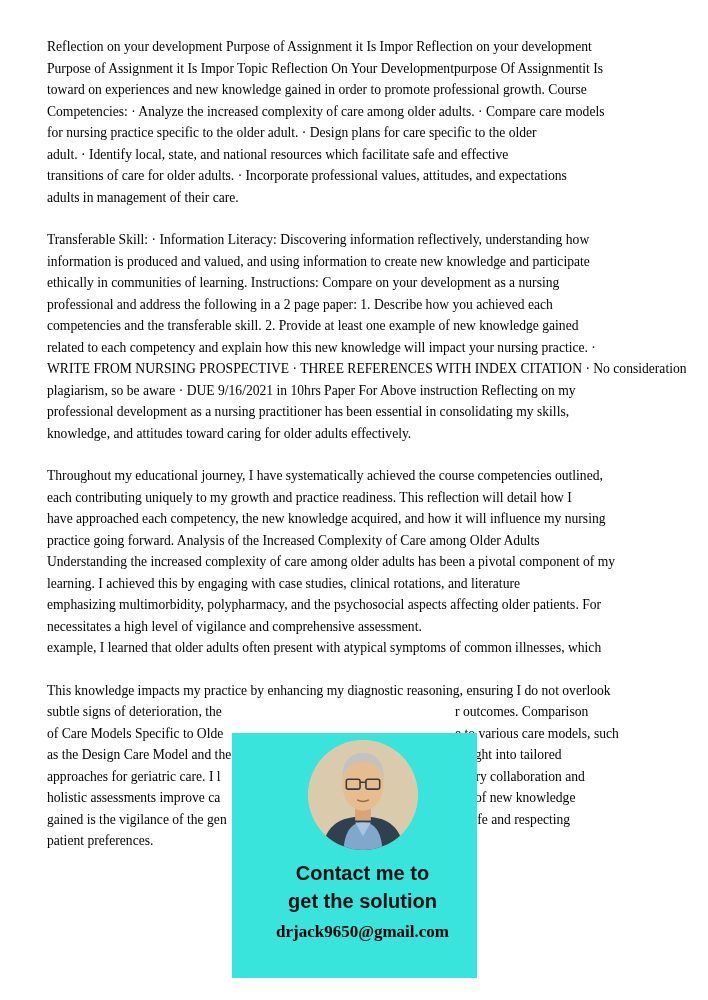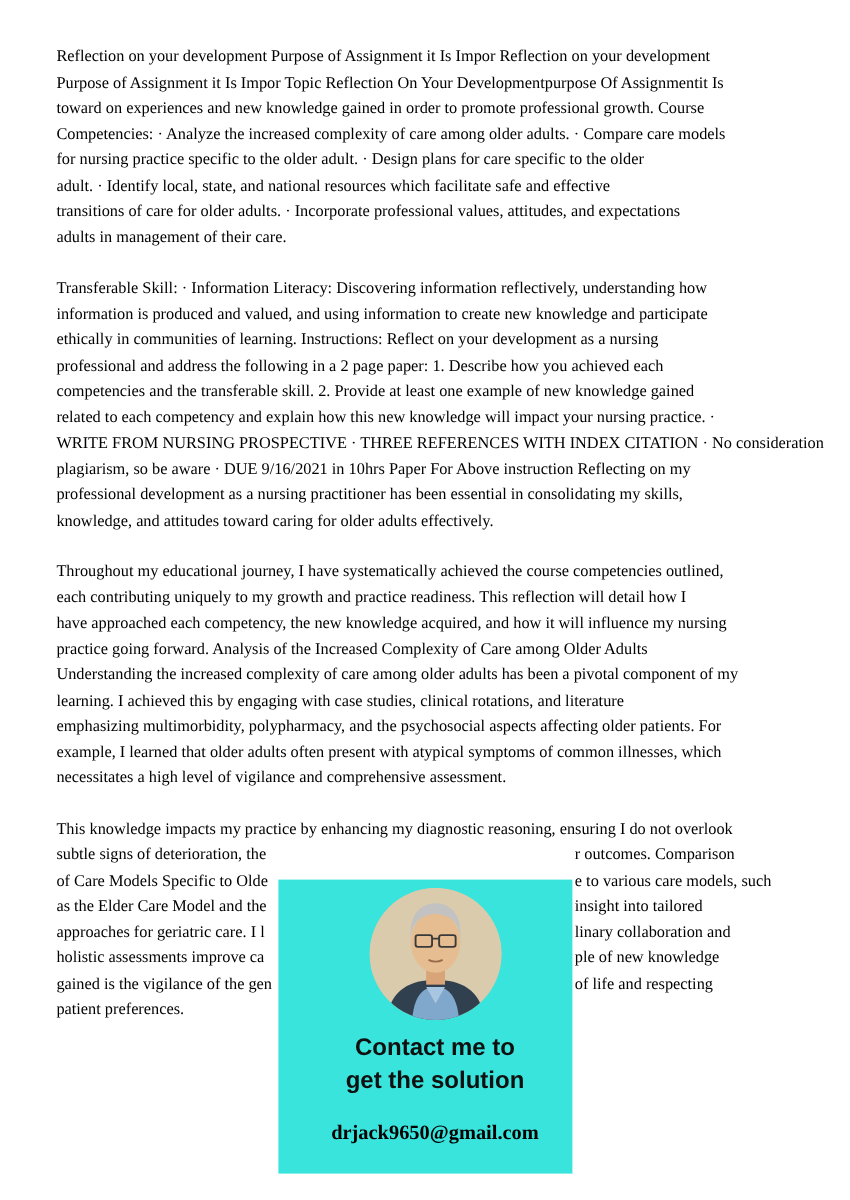--- a/index.html
+++ b/index.html
@@ -27,21 +27,21 @@
   .para {
     margin: 0 0 21px 0;
   }
   .line {
     position: relative;
     white-space: nowrap;
     height: 21.5px;
   }
   .frag-right {
     position: absolute;
-    left: 432px;
+    left: 408px;
     top: 0;
     white-space: nowrap;
   }
   .overlay {
     position: absolute;
     left: 232px;
     top: 733px;
     width: 245px;
     height: 245px;
     text-align: center;
@@ -60,21 +60,21 @@
     font-weight: bold;
     font-size: 20px;
     line-height: 28px;
     color: #101010;
   }
   .contact-email {
     font-family: "Liberation Serif", serif;
     font-weight: bold;
     font-size: 17px;
     line-height: 24px;
-    margin-top: 17px;
+    margin-top: 5px;
     color: #000000;
   }
 </style>
 </head>
 <body>
 
 <div class="page">
 
   <div class="doc" id="doc">
       <div class="para">
@@ -83,45 +83,45 @@
         <div class="line">toward on experiences and new knowledge gained in order to promote professional growth. Course</div>
         <div class="line">Competencies: · Analyze the increased complexity of care among older adults. · Compare care models</div>
         <div class="line">for nursing practice specific to the older adult. · Design plans for care specific to the older</div>
         <div class="line">adult. · Identify local, state, and national resources which facilitate safe and effective</div>
         <div class="line">transitions of care for older adults. · Incorporate professional values, attitudes, and expectations</div>
         <div class="line">adults in management of their care.</div>
       </div>
       <div class="para">
         <div class="line">Transferable Skill: · Information Literacy: Discovering information reflectively, understanding how</div>
         <div class="line">information is produced and valued, and using information to create new knowledge and participate</div>
-        <div class="line">ethically in communities of learning. Instructions: Reflect on your development as a nursing</div>
+        <div class="line">ethically in communities of learning. Instructions: Compare on your development as a nursing</div>
         <div class="line">professional and address the following in a 2 page paper: 1. Describe how you achieved each</div>
         <div class="line">competencies and the transferable skill. 2. Provide at least one example of new knowledge gained</div>
         <div class="line">related to each competency and explain how this new knowledge will impact your nursing practice. ·</div>
         <div class="line">WRITE FROM NURSING PROSPECTIVE · THREE REFERENCES WITH INDEX CITATION · No consideration</div>
         <div class="line">plagiarism, so be aware · DUE 9/16/2021 in 10hrs Paper For Above instruction Reflecting on my</div>
         <div class="line">professional development as a nursing practitioner has been essential in consolidating my skills,</div>
         <div class="line">knowledge, and attitudes toward caring for older adults effectively.</div>
       </div>
       <div class="para">
         <div class="line">Throughout my educational journey, I have systematically achieved the course competencies outlined,</div>
         <div class="line">each contributing uniquely to my growth and practice readiness. This reflection will detail how I</div>
         <div class="line">have approached each competency, the new knowledge acquired, and how it will influence my nursing</div>
         <div class="line">practice going forward. Analysis of the Increased Complexity of Care among Older Adults</div>
         <div class="line">Understanding the increased complexity of care among older adults has been a pivotal component of my</div>
         <div class="line">learning. I achieved this by engaging with case studies, clinical rotations, and literature</div>
         <div class="line">emphasizing multimorbidity, polypharmacy, and the psychosocial aspects affecting older patients. For</div>
+        <div class="line">necessitates a high level of vigilance and comprehensive assessment.</div>
         <div class="line">example, I learned that older adults often present with atypical symptoms of common illnesses, which</div>
-        <div class="line">necessitates a high level of vigilance and comprehensive assessment.</div>
       </div>
       <div class="para">
         <div class="line">This knowledge impacts my practice by enhancing my diagnostic reasoning, ensuring I do not overlook</div>
         <div class="line"><span>subtle signs of deterioration, the</span><span class="frag-right">r outcomes. Comparison</span></div>
         <div class="line"><span>of Care Models Specific to Olde</span><span class="frag-right">e to various care models, such</span></div>
-        <div class="line"><span>as the Elder Care Model and the</span><span class="frag-right">insight into tailored</span></div>
+        <div class="line"><span>as the Design Care Model and the</span><span class="frag-right">insight into tailored</span></div>
         <div class="line"><span>approaches for geriatric care. I l</span><span class="frag-right">linary collaboration and</span></div>
         <div class="line"><span>holistic assessments improve ca</span><span class="frag-right">ple of new knowledge</span></div>
         <div class="line"><span>gained is the vigilance of the gen</span><span class="frag-right">of life and respecting</span></div>
         <div class="line">patient preferences.</div>
       </div>
     </div>
 
   <div class="overlay" style="background: rgb(56, 228, 220); padding-left: 16px;">
     <div class="avatar">
       <svg width="110" height="110" viewBox="0 0 112 112" xmlns="http://www.w3.org/2000/svg">

